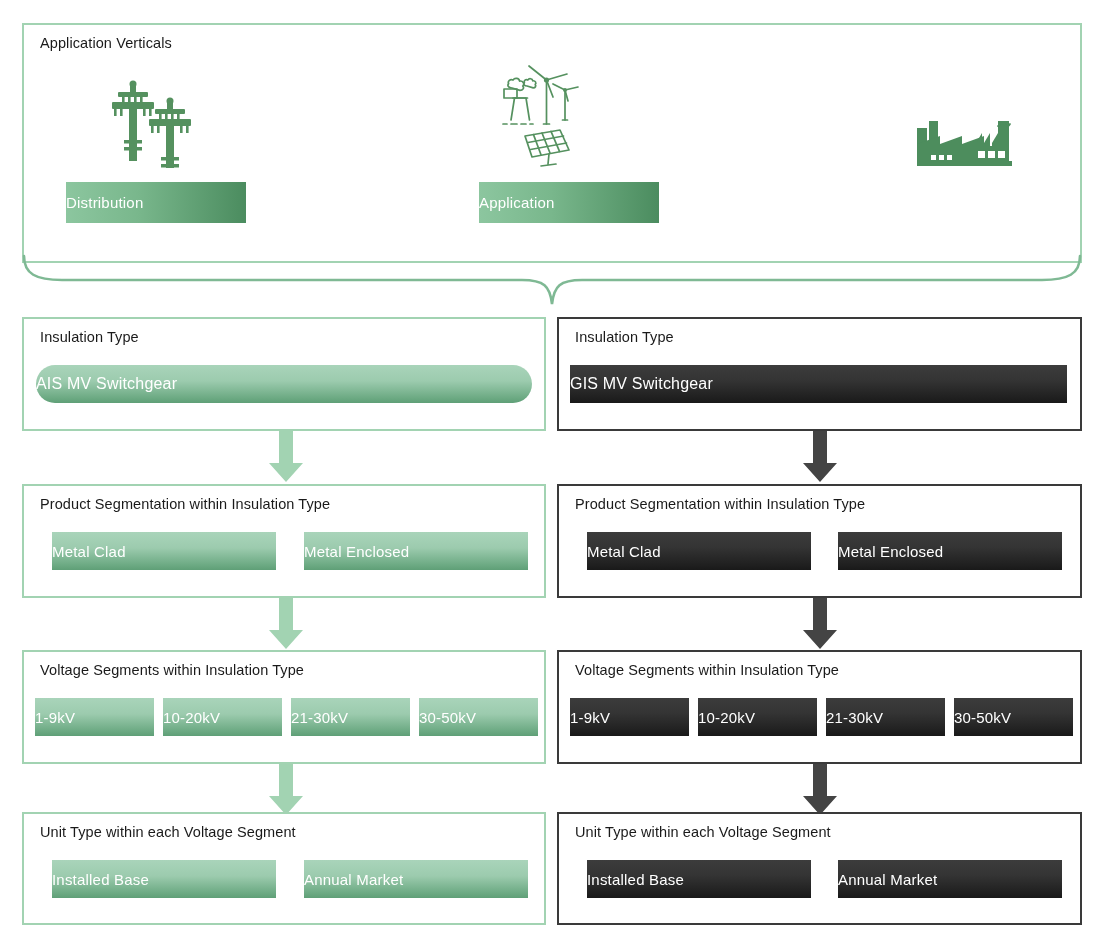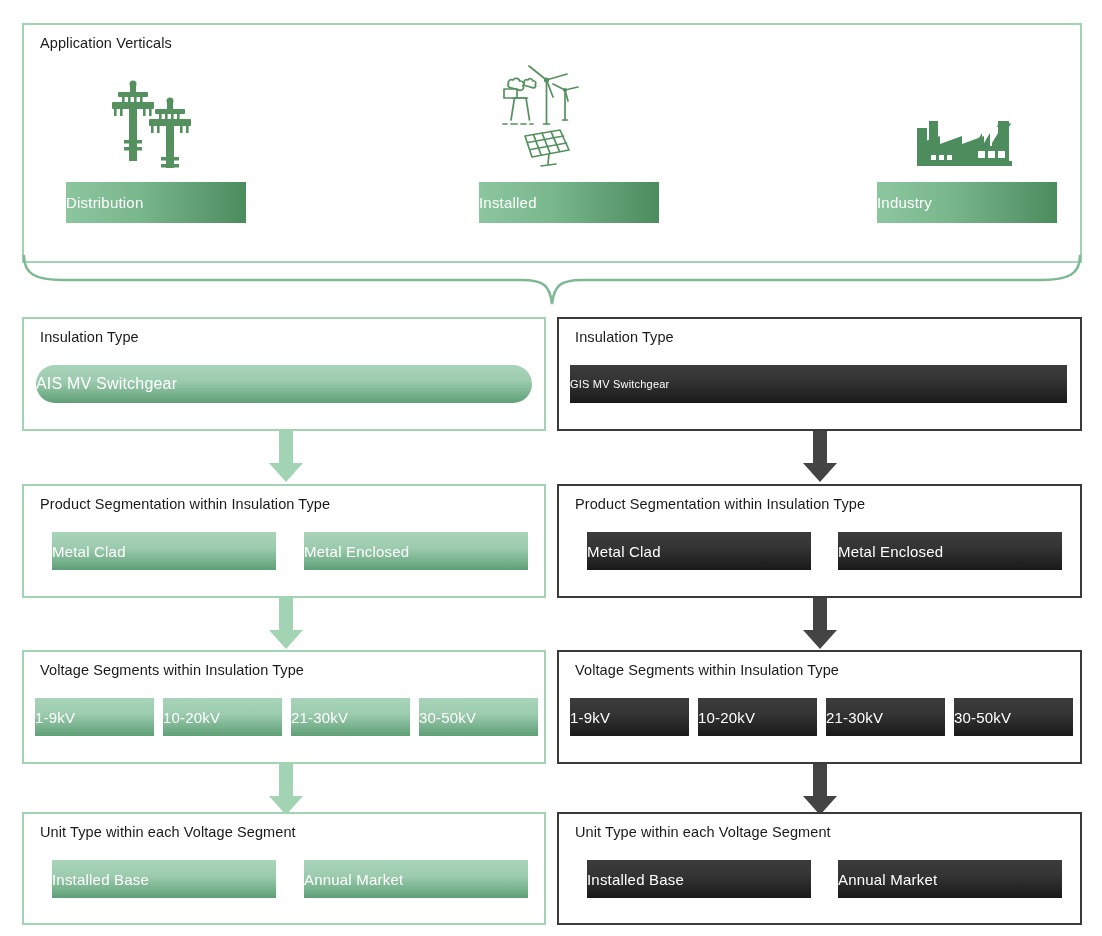--- a/index.html
+++ b/index.html
@@ -195,24 +195,21 @@
       <rect x="64" y="38" width="7" height="7"></rect>
       <rect x="74" y="38" width="7" height="7"></rect>
       <rect x="84" y="38" width="7" height="7"></rect>
     </g>
   </svg>
 
   <div class="tile g-horiz vert-tile" style="left:66px; top:182px; width:180px;">
     <span>Distribution</span>
   </div>
   <div class="tile g-horiz vert-tile" style="left:479px; top:182px; width:180px;">
-    <span>Installed</span>
-  </div>
-  <div class="tile g-horiz vert-tile" style="left:877px; top:182px; width:180px;">
-    <span>Industry</span>
+    <span>Application</span>
   </div>
 
   <svg class="brace" width="1060" height="56" viewBox="0 0 1060 56">
     <path d="M2 4 C2 22, 14 28, 40 28 L500 28 C522 28, 528 34, 530 52
              C532 34, 538 28, 560 28 L1020 28 C1046 28, 1058 22, 1058 4" fill="none" stroke="#7fb994" stroke-width="2.6" stroke-linecap="round"></path>
   </svg>
 
   <div class="panel green" style="left:22px; top:317px; width:524px; height:114px;">
     <div class="panel-title">Insulation Type</div>
   </div>
@@ -261,21 +258,21 @@
   <div class="tile g-vert" style="left:52px; top:860px; width:224px; height:38px;">
     <span>Installed Base</span>
   </div>
   <div class="tile g-vert" style="left:304px; top:860px; width:224px; height:38px;">
     <span>Annual Market</span>
   </div>
 
   <div class="panel dark" style="left:557px; top:317px; width:525px; height:114px;">
     <div class="panel-title">Insulation Type</div>
   </div>
-  <div class="tile d-vert" style="left:570px; top:365px; width:497px; height:38px; font-size:11px;">
+  <div class="tile d-vert" style="left:570px; top:365px; width:497px; height:38px; font-size:16px;">
     <span>GIS MV Switchgear</span>
   </div>
   <svg class="arrow" style="left:802px; top:431px;" width="36" height="52" viewBox="0 0 36 52">
     <path d="M11 0 L25 0 L25 32 L35 32 L18 51 L1 32 L11 32 Z" fill="#444444"></path>
   </svg>
 
   <div class="panel dark" style="left:557px; top:484px; width:525px; height:114px;">
     <div class="panel-title">Product Segmentation within Insulation Type</div>
   </div>
   <div class="tile d-vert" style="left:587px; top:532px; width:224px; height:38px;">

